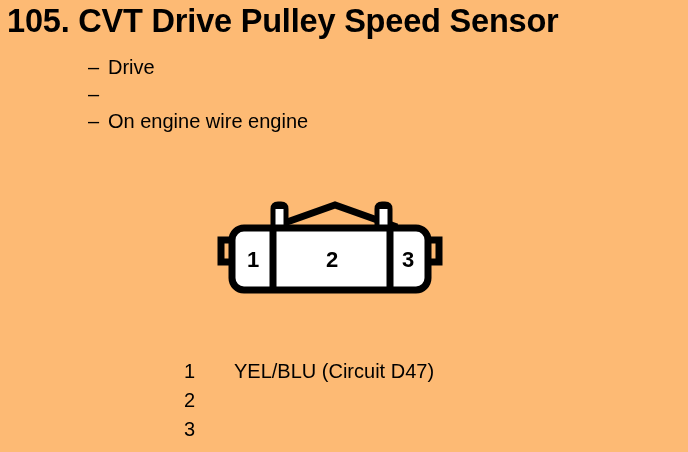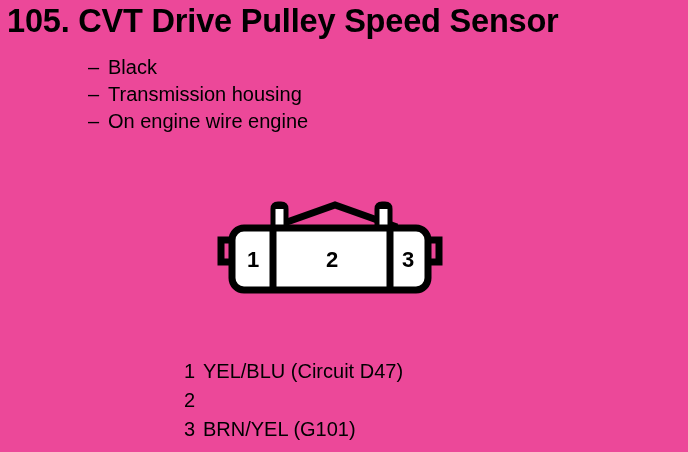--- a/index.html
+++ b/index.html
@@ -13,21 +13,21 @@
     position: relative;
     overflow: hidden;
     font-family: "Liberation Sans", sans-serif;
     color: #000000;
     -webkit-font-smoothing: none;
   }
 
   #page {
     position: absolute;
     inset: 0;
-    background: #ec4899;
+    background: #fdba74;
   }
 
   
   .title {
     position: absolute;
     left: 7px;
     top: 1px;
     width: 674px;
     font-family: "Liberation Sans", sans-serif;
     font-weight: bold;
@@ -86,39 +86,39 @@
     font-size: 20px;
     line-height: 29px;
     white-space: nowrap;
   }
   .legend-num {
     width: 19px;
     flex: 0 0 19px;
   }
   .legend-desc {
     flex: 0 0 auto;
+    margin-left: 31px;
   }
 </style>
 </head>
 <body>
 
 <div id="page">
 
   <div class="title">105. CVT Drive Pulley Speed Sensor</div>
 
   <div class="bullets">
 
     <div class="bullet-row">
       <span class="bullet-dash">–</span>
-      <span class="bullet-text">Black</span>
+      <span class="bullet-text">Drive</span>
     </div>
 
     <div class="bullet-row">
       <span class="bullet-dash">–</span>
-      <span class="bullet-text">Transmission housing</span>
     </div>
 
     <div class="bullet-row">
       <span class="bullet-dash">–</span>
       <span class="bullet-text">On engine wire engine</span>
     </div>
 
   </div>
 
   <div class="diagram">
@@ -153,18 +153,17 @@
       <span class="legend-num">1</span>
       <span class="legend-desc">YEL/BLU (Circuit D47)</span>
     </div>
 
     <div class="legend-row">
       <span class="legend-num">2</span>
     </div>
 
     <div class="legend-row">
       <span class="legend-num">3</span>
-      <span class="legend-desc">BRN/YEL (G101)</span>
     </div>
 
   </div>
 
 </div>
 
 </body></html>

